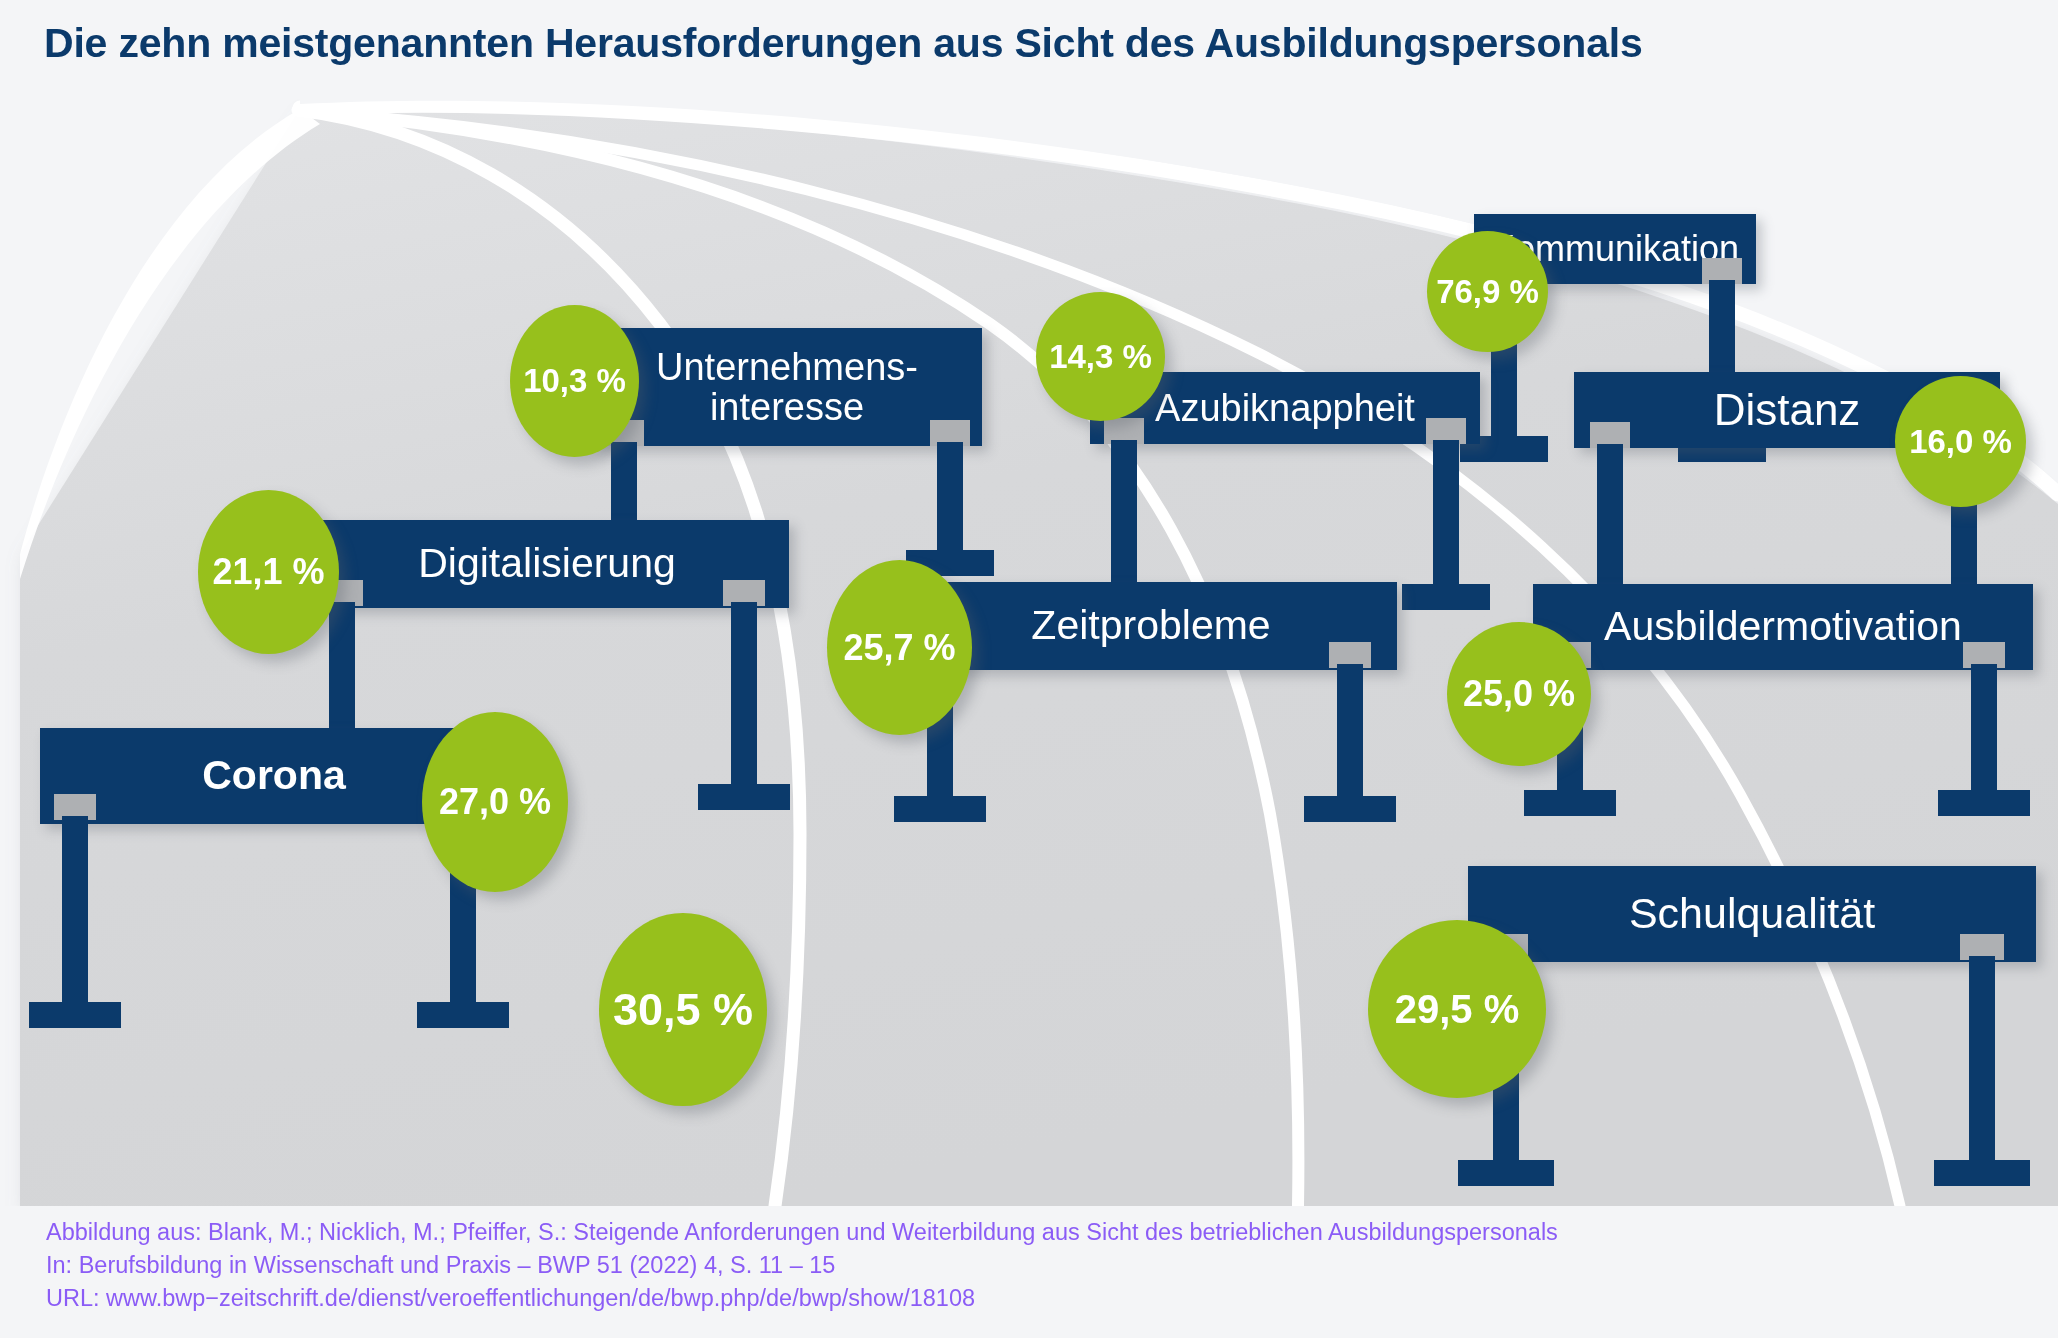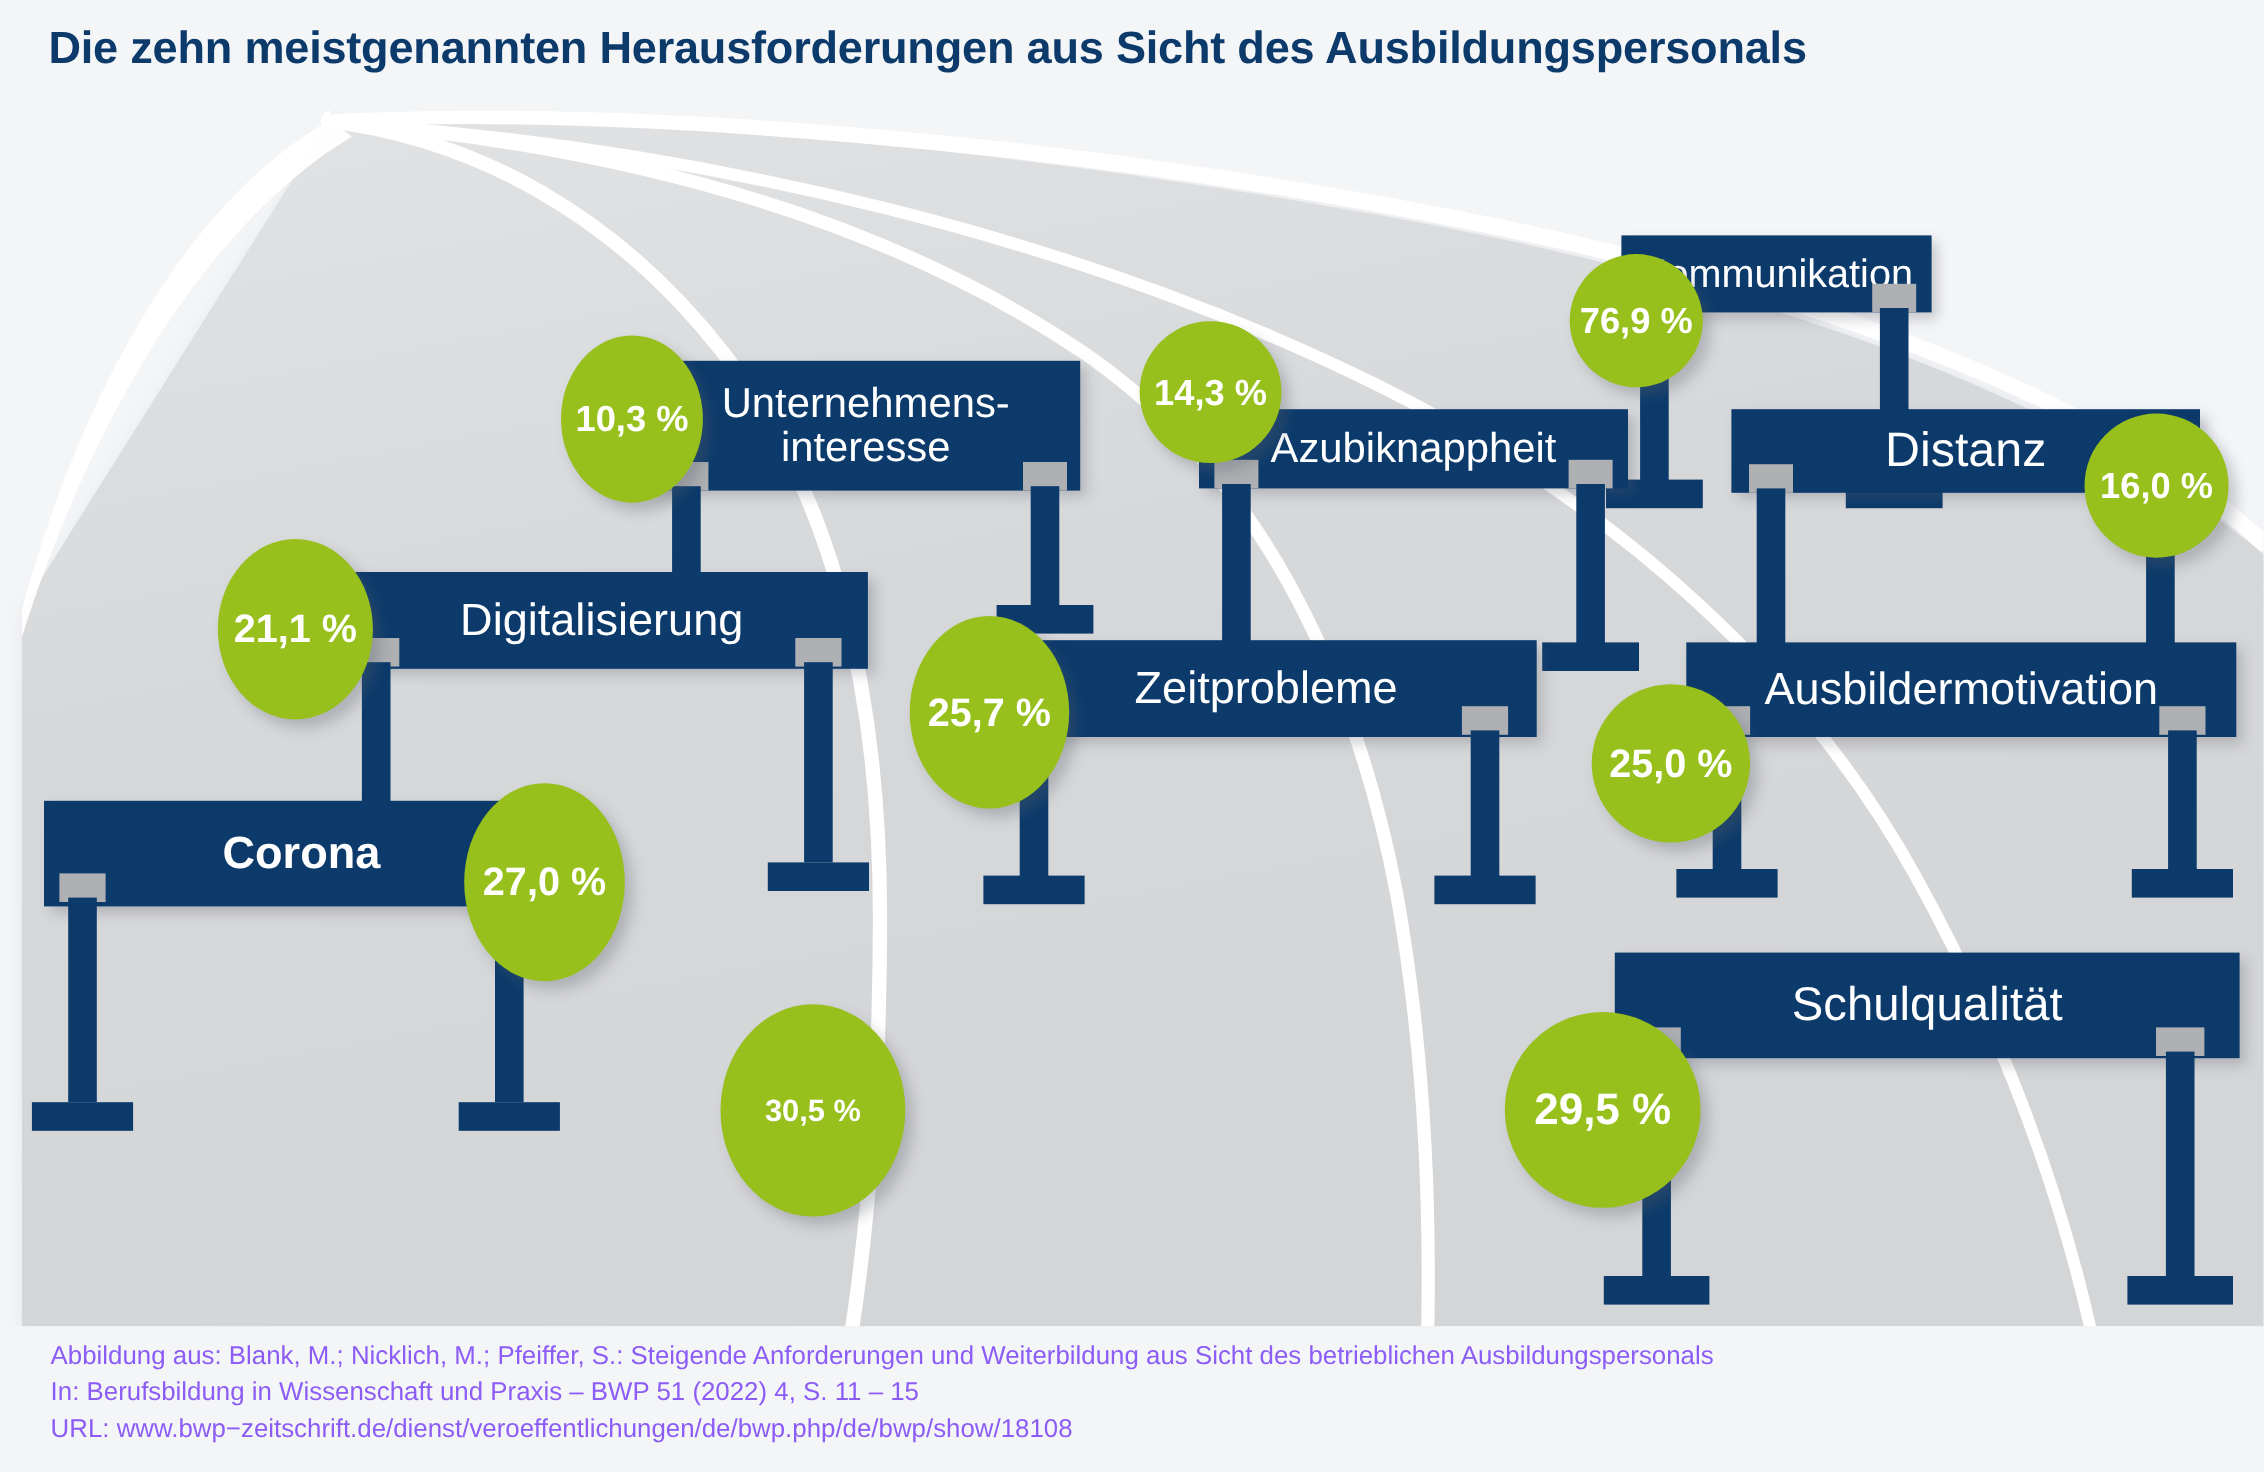--- a/index.html
+++ b/index.html
@@ -269,21 +269,21 @@
     <div class="leg" style="left:402px;top:66px;width:42px;height:234px;">
       <div class="nub"></div>
       <div class="post" style="height:186px;"></div>
       <div class="foot" style="width:92px;"></div>
     </div>
   </div>
   <div class="pct" style="left:422px;top:712px;width:146px;height:180px;font-size:36px;">
     <span>27,0 %</span>
   </div>
 
-  <div class="pct" style="left:655px;top:913px;width:168px;height:193px;font-size:28px;text-align:center;">
+  <div class="pct" style="left:599px;top:913px;width:168px;height:193px;font-size:45px;text-align:center;">
     <span>30,5 %</span>
   </div>
 
   <div class="hurdle" style="left:1468px;top:866px;width:568px;height:320px;">
     <div class="bar" style="width:568px;height:96px;font-size:43px;">
       <span>Schulqualität</span>
     </div>
     <div class="leg" style="left:16px;top:68px;width:44px;height:252px;">
       <div class="nub"></div>
       <div class="post" style="height:204px;"></div>

